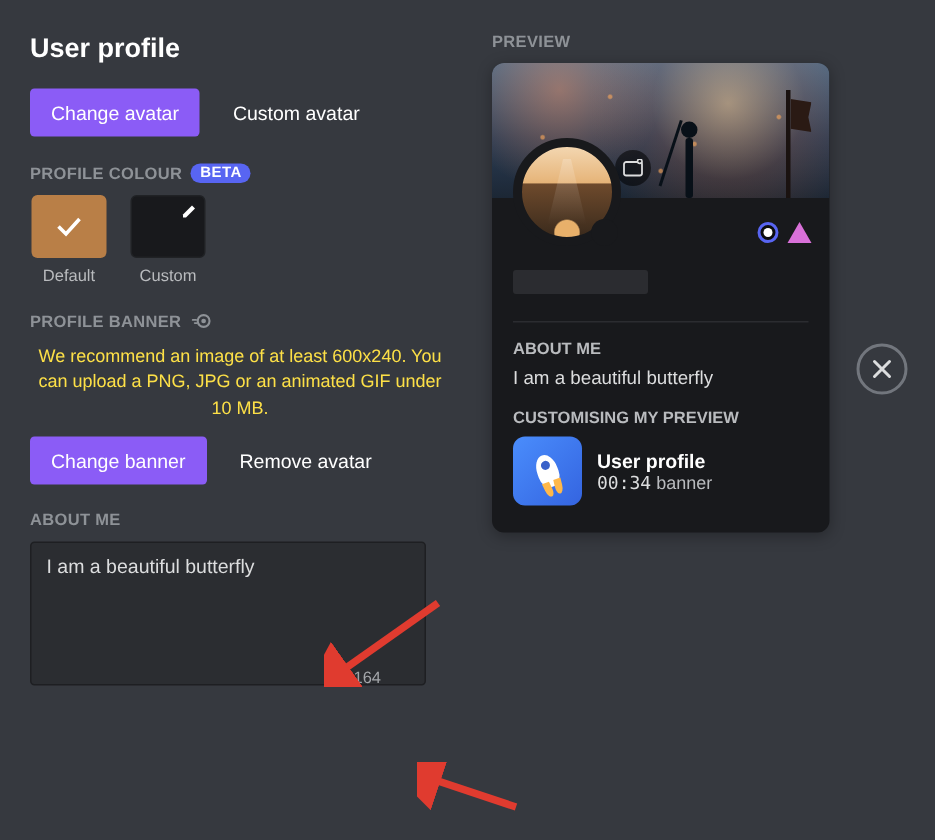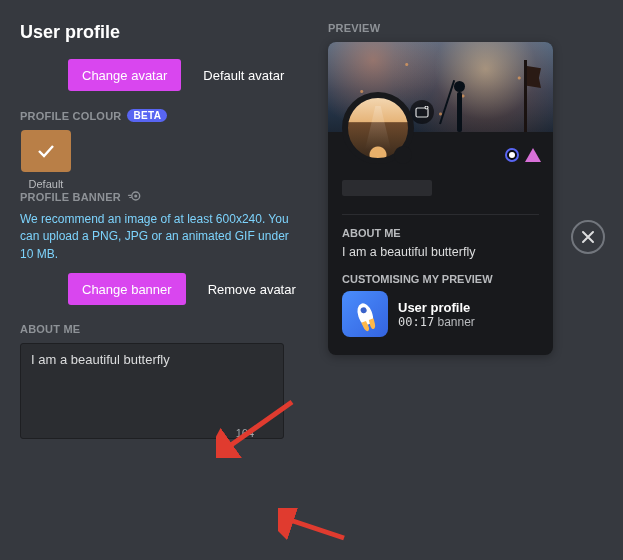--- a/index.html
+++ b/index.html
@@ -23,38 +23,38 @@
   h1.title { color:#fff; font-size:18px; font-weight:600; margin-bottom:16px; }
   .section-label {
     color:#8e9297; font-size:11px; font-weight:700; letter-spacing:0.02em;
     text-transform:uppercase; margin-bottom:8px; display:flex; align-items:center; gap:6px;
   }
   .btn {
     display:inline-flex; align-items:center; justify-content:center;
     height:32px; padding:0 14px; border-radius:3px; font-size:13px; font-weight:500;
     cursor:pointer; border:none;
   }
-  .btn-primary { background:#d946ef; color:#fff;margin-left:48px; }
+  .btn-primary { background:#8b5cf6; color:#fff; }
   .btn-link { background:transparent; color:#fff; }
   .row { display:flex; gap:8px; align-items:center; margin-bottom:18px; }
-  .swatch-row { display:flex; gap:14px; }
+  .swatch-row { display:flex; gap:14px; margin-bottom:18px; }
   .swatch {
     width:52px; display:flex; flex-direction:column; align-items:center; gap:6px;
   }
   .swatch-box {
     width:50px; height:42px; border:1px solid #202225; border-radius:4px;
     display:flex; align-items:center; justify-content:center; cursor:pointer;
     position:relative; background:#18191c;
   }
   .swatch-box.default { background:#b97f47; border:none; }
   .swatch-label { font-size:11px; color:#b9bbbe; }
   .swatch-box.custom::after {
     content:""; position:absolute; top:4px; right:4px; width:0; height:0;
   }
-  .helper { color:#7dd3fc; font-size:12px; line-height:1.45; margin-bottom:10px; max-width:280px; }
+  .helper { color:#fde047; font-size:12px; line-height:1.45; margin-bottom:10px; max-width:280px;text-align:center; }
   .beta-badge {
     background:#5865f2; color:#fff; font-size:10px; font-weight:700;
     padding:1px 6px; border-radius:8px; letter-spacing:0.03em;
   }
   .nitro-wheel {
     width:13px; height:13px; display:inline-block; color:#8e9297;
   }
   .about-box {
     width:264px; height:96px; background:#2b2d31; border:1px solid #1e1f22;
     border-radius:3px; padding:8px 10px; font-size:13px; color:#dcddde;
@@ -172,35 +172,43 @@
 </style>
 </head>
 <body>
 
 <div class="page">
   <div class="left-col">
     <h1 class="title">User profile</h1>
 
     <div class="row">
       <button class="btn btn-primary">Change avatar</button>
-      <button class="btn btn-link">Default avatar</button>
+      <button class="btn btn-link">Custom avatar</button>
     </div>
 
     <div class="section-label">
       <span>PROFILE COLOUR</span>
       <span class="beta-badge">BETA</span>
     </div>
     <div class="swatch-row">
       <div class="swatch">
         <div class="swatch-box default">
           <svg width="18" height="14" viewBox="0 0 18 14">
               <polyline class="check-icon" points="2,7 7,12 16,2"></polyline>
             </svg>
         </div>
         <div class="swatch-label">Default</div>
+      </div>
+      <div class="swatch">
+        <div class="swatch-box custom">
+          <svg width="12" height="12" viewBox="0 0 12 12" style="position:absolute;top:4px;right:4px">
+            <path d="M2 10 L2 8 L8 2 L10 4 L4 10 Z" fill="#fff"></path>
+          </svg>
+        </div>
+        <div class="swatch-label">Custom</div>
       </div>
     </div>
 
     <div class="section-label">
       <span>PROFILE BANNER</span>
       <span class="nitro-wheel">
         <svg viewBox="0 0 16 12" width="14" height="12">
             <circle cx="10" cy="6" r="4.5" fill="none" stroke="#8e9297" stroke-width="1.6"></circle>
             <circle cx="10" cy="6" r="1.8" fill="#8e9297"></circle>
             <rect x="1" y="4.5" width="4" height="1.4" rx="0.7" fill="#8e9297"></rect>
@@ -258,21 +266,21 @@
       <div class="card-section">
         <div class="card-label">CUSTOMISING MY PREVIEW</div>
         <div class="activity-row">
           <div class="activity-icon">
             <div class="rocket">
                 <div class="rocket-window"></div>
               </div>
           </div>
           <div>
             <div class="activity-title">User profile</div>
-            <div class="activity-sub"><span class="mono">00:17</span><span> banner</span></div>
+            <div class="activity-sub"><span class="mono">00:34</span><span> banner</span></div>
           </div>
         </div>
       </div>
       <div style="height:10px"></div>
     </div>
   </div>
 
   <div class="close-col">
     <button class="close-btn">
       <svg width="14" height="14" viewBox="0 0 14 14">

